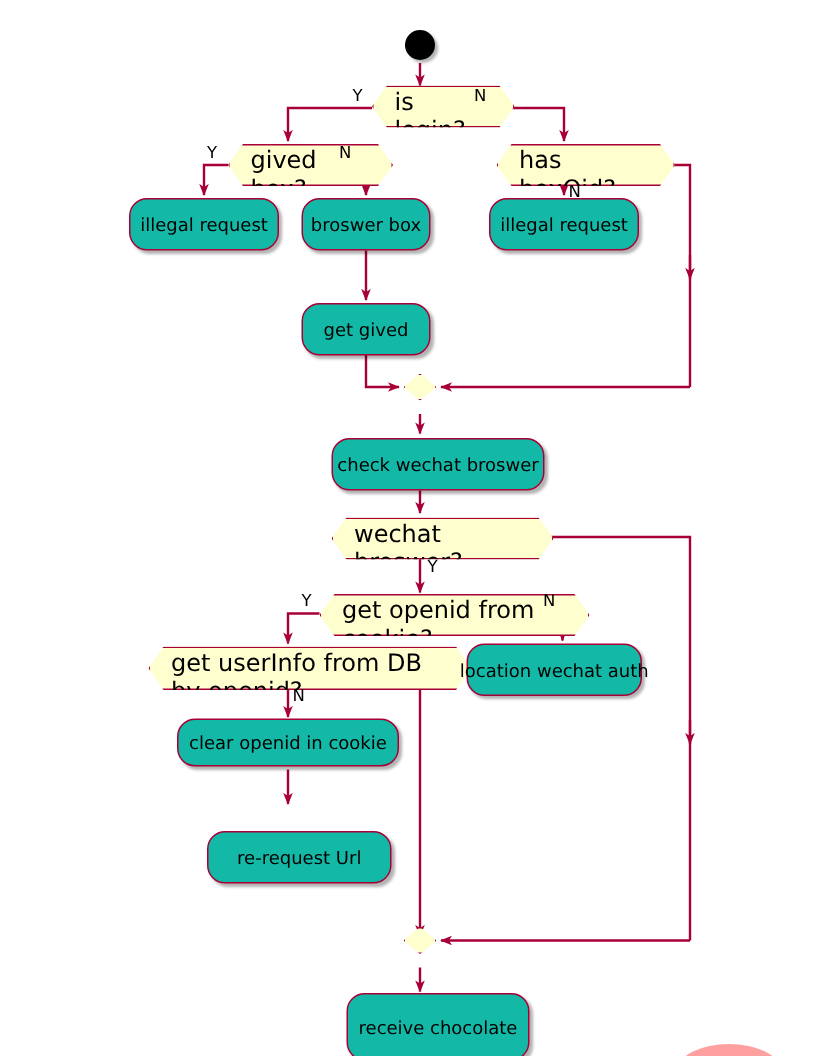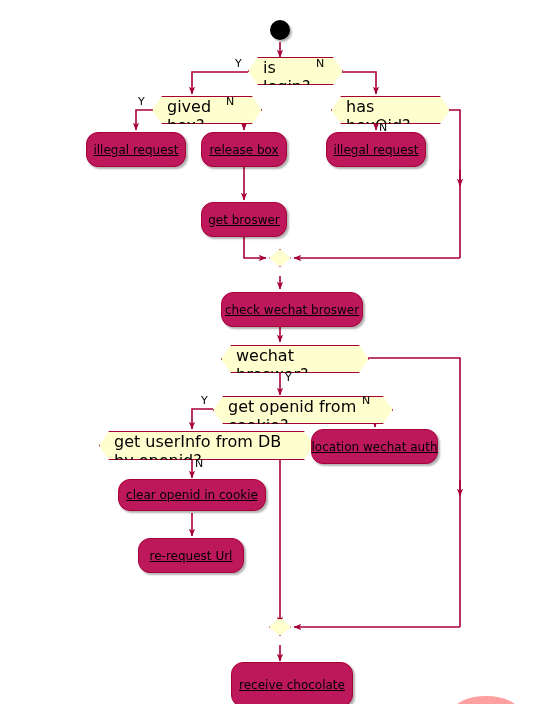--- a/index.html
+++ b/index.html
@@ -31,26 +31,25 @@
     box-sizing: border-box;
     display: flex;
     align-items: center;
     justify-content: center;
     white-space: nowrap;
     color: #000000;
     font-size: 12px;
     line-height: 1;
   }
   .activity {
-    background: #be185d;
+    background: #14b8a6;
     border: 1.4px solid #A80036;
     border-radius: 12px;
     box-shadow: 2px 2px 2px rgba(0,0,0,0.30);
     padding: 0 14px;
-    text-decoration: underline;
   }
   .decision {
     background: #FEFECE;
     border: 1.4px solid #A80036;
     box-shadow: 2px 2px 2px rgba(0,0,0,0.28);
     padding: 0 14px;
     clip-path: polygon(10px 0, calc(100% - 10px) 0, 100% 50%, calc(100% - 10px) 100%, 10px 100%, 0 50%);
   }
   .decision-wrap {
     position: absolute;
@@ -165,25 +164,25 @@
   <div class="edge-label" style="left:138px; top:96px;">Y</div>
   <div class="edge-label" style="left:226px; top:96px;">N</div>
 
   <div class="decision-wrap" style="left:331px; top:96px; width:89px; height:26px;">
     <div class="decision">has boxOid?</div>
   </div>
   <div class="edge-label" style="left:379px; top:122px;">N</div>
 
   <div class="node activity" style="left:86px; top:132px; width:100px; height:35px;">illegal request</div>
 
-  <div class="node activity" style="left:201px; top:132px; width:86px; height:35px;">release box</div>
+  <div class="node activity" style="left:201px; top:132px; width:86px; height:35px;">broswer box</div>
 
   <div class="node activity" style="left:326px; top:132px; width:100px; height:35px;">illegal request</div>
 
-  <div class="node activity" style="left:201px; top:202px; width:86px; height:35px;">get broswer</div>
+  <div class="node activity" style="left:201px; top:202px; width:86px; height:35px;">get gived</div>
 
   <div class="merge-diamond" style="left:269px; top:249px;"></div>
 
   <div class="node activity" style="left:221px; top:292px; width:142px; height:35px;">check wechat broswer</div>
 
   <div class="decision-wrap" style="left:221px; top:345px; width:118px; height:26px;">
     <div class="decision">wechat broswer?</div>
   </div>
   <div class="edge-label" style="left:285px; top:372px;">Y</div>
 
@@ -191,25 +190,25 @@
     <div class="decision">get openid from cookie?</div>
   </div>
   <div class="edge-label" style="left:201px; top:395px;">Y</div>
   <div class="edge-label" style="left:362px; top:395px;">N</div>
 
   <div class="decision-wrap" style="left:99px; top:431px; width:185px; height:27px;">
     <div class="decision">get userInfo from DB by openid?</div>
   </div>
   <div class="edge-label" style="left:195px; top:458px;">N</div>
 
-  <div class="node activity" style="left:311px; top:429px; width:127px; height:35px;">location wechat auth</div>
+  <div class="node activity" style="left:311px; top:429px; width:117px; height:35px;">location wechat auth</div>
 
   <div class="node activity" style="left:118px; top:479px; width:148px; height:32px;">clear openid in cookie</div>
 
-  <div class="node activity" style="left:138px; top:538px; width:106px; height:35px;">re-request Url</div>
+  <div class="node activity" style="left:138px; top:554px; width:123px; height:35px;">re-request Url</div>
 
   <div class="merge-diamond" style="left:269px; top:618px;"></div>
 
   <div class="node activity" style="left:219px; top:662px; width:122px; height:45px;margin-left:12px;">receive chocolate</div>
 
   <div class="corner-arc" style="left:452px; top:696px; width:68px; height:34px;"></div>
 
 </div>
 
 </body></html>

